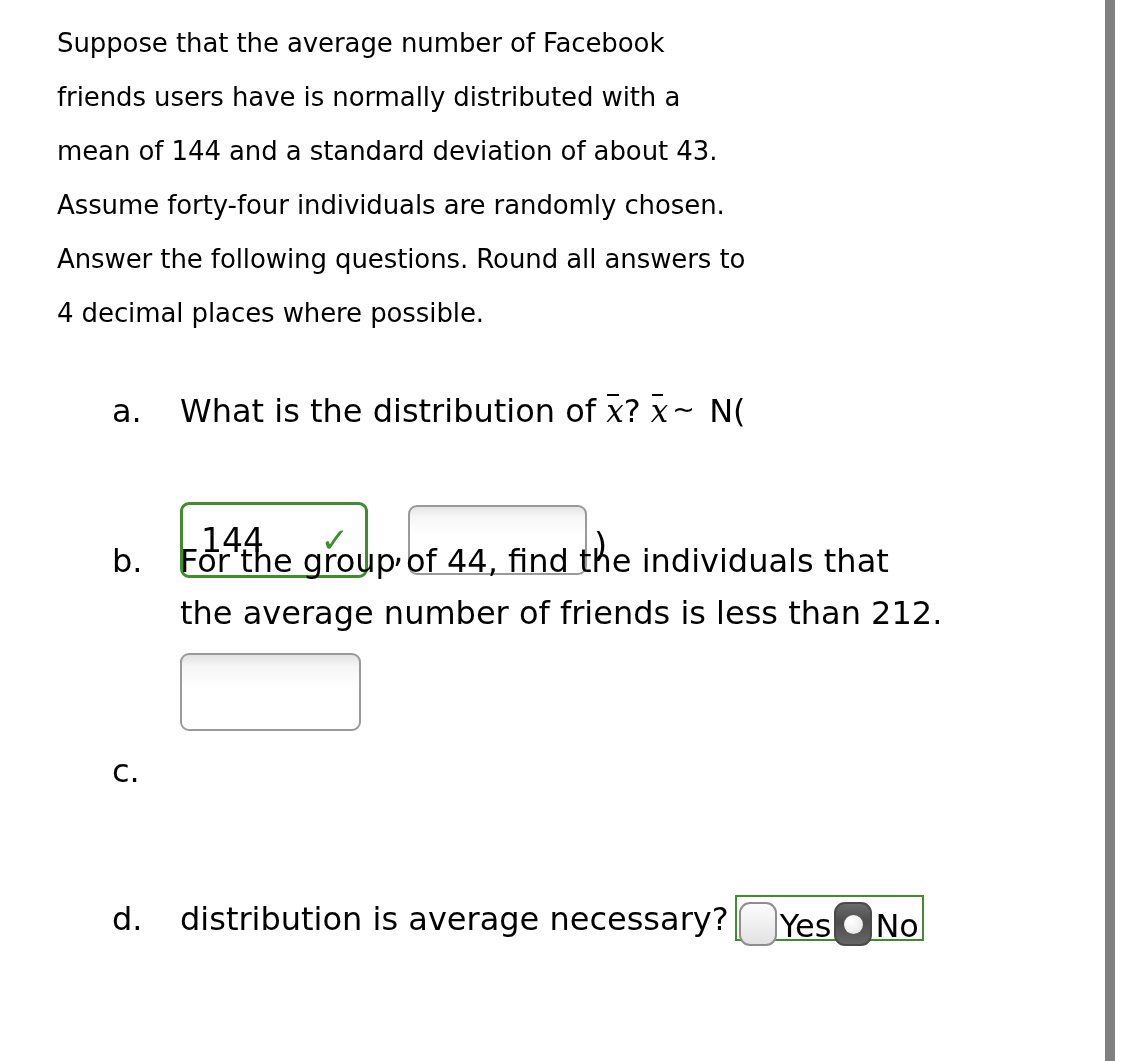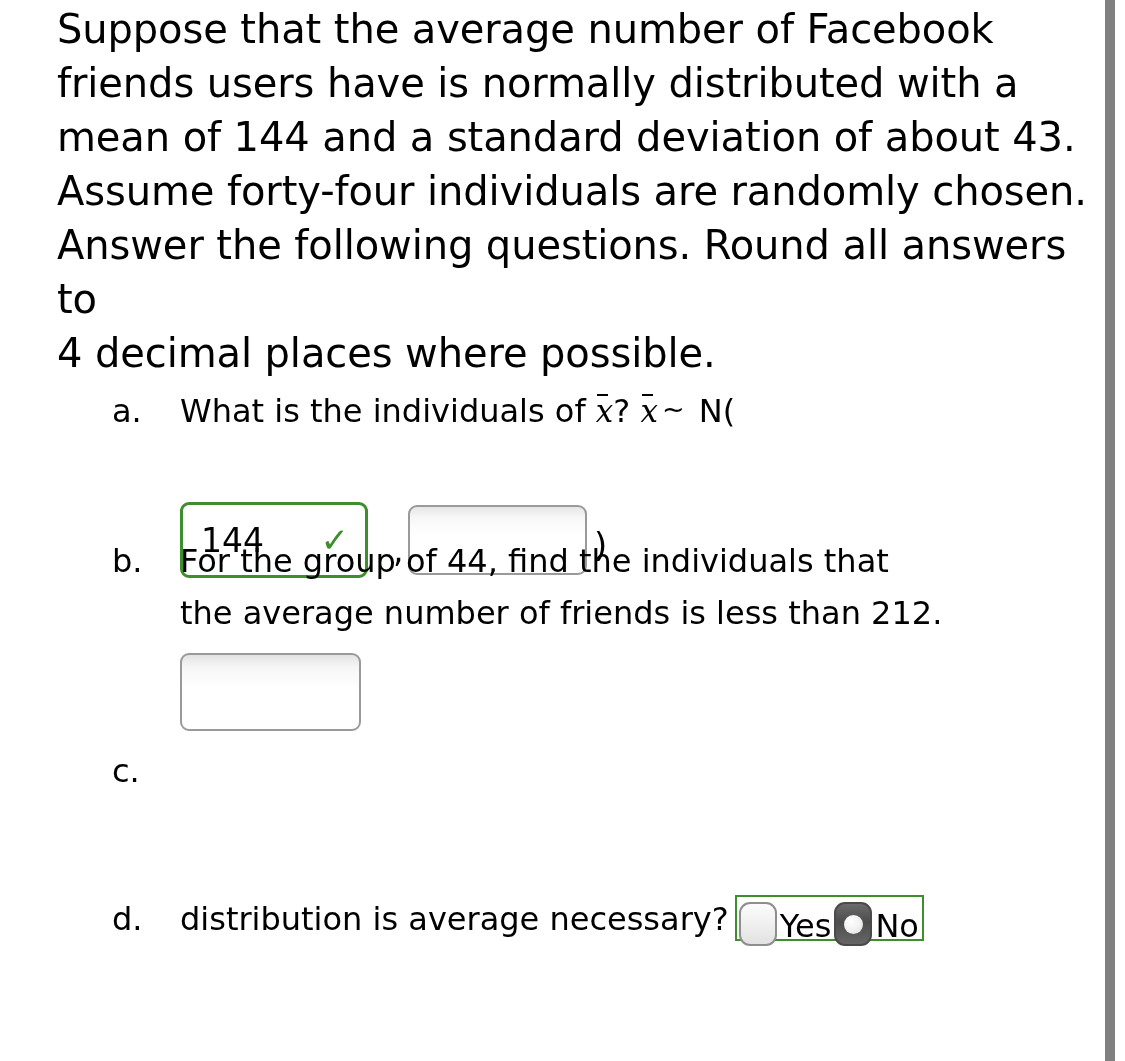--- a/index.html
+++ b/index.html
@@ -41,23 +41,23 @@
     top: 0;
     width: 10px;
     height: 1061px;
     background: #ffffff;
   }
 
   
   #intro {
     position: absolute;
     left: 57px;
-    top: 2px;
+    top: 16px;
     width: 1030px;
-    font-size: 40px;
+    font-size: 26px;
     line-height: 54px;
     letter-spacing: -0.1px;
     white-space: pre-wrap;
   }
 
   
   #parts {
     position: absolute;
     left: 112px;
     top: 385px;
@@ -257,21 +257,21 @@
 mean of 144 and a standard deviation of about 43.
 Assume forty-four individuals are randomly chosen.
 Answer the following questions. Round all answers to
 4 decimal places where possible.</div>
 
   <div id="parts">
 
     <div class="part" id="part-a">
       <span class="part-marker">a.</span>
       <div class="part-body">
-        <span class="txt">What is the individuals of </span><span class="mathvar"><span class="bar"></span><span>x</span></span><span class="txt">? </span><span class="mathvar"><span class="bar"></span><span>x</span></span><span class="tilde">~</span><span class="txt"> N(</span>
+        <span class="txt">What is the distribution of </span><span class="mathvar"><span class="bar"></span><span>x</span></span><span class="txt">? </span><span class="mathvar"><span class="bar"></span><span>x</span></span><span class="tilde">~</span><span class="txt"> N(</span>
       </div>
 
       <div class="answer-row-a">
         <div class="select-correct">
           <span class="select-value">144</span>
           <span class="check-icon">✓</span>
         </div>
         <span class="comma-a">,</span>
         <div class="input-a"></div>
         <span class="paren-a">)</span>

